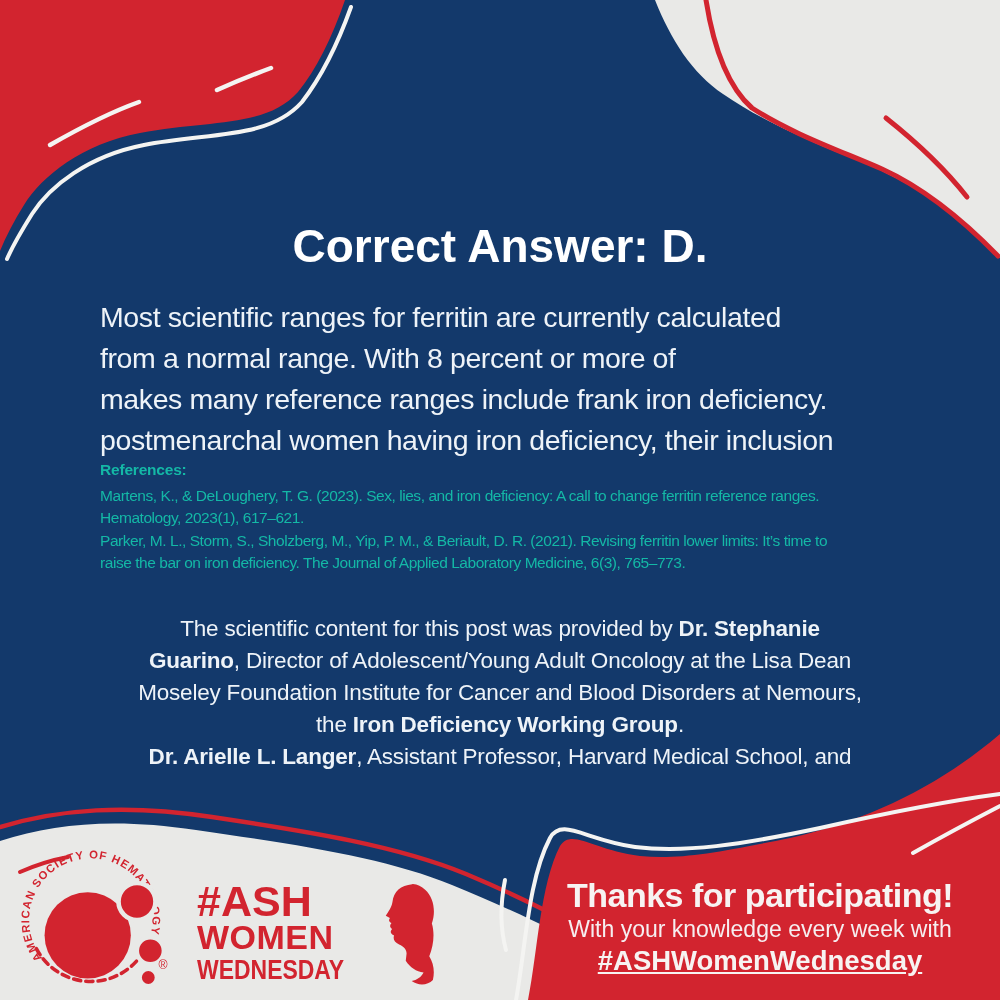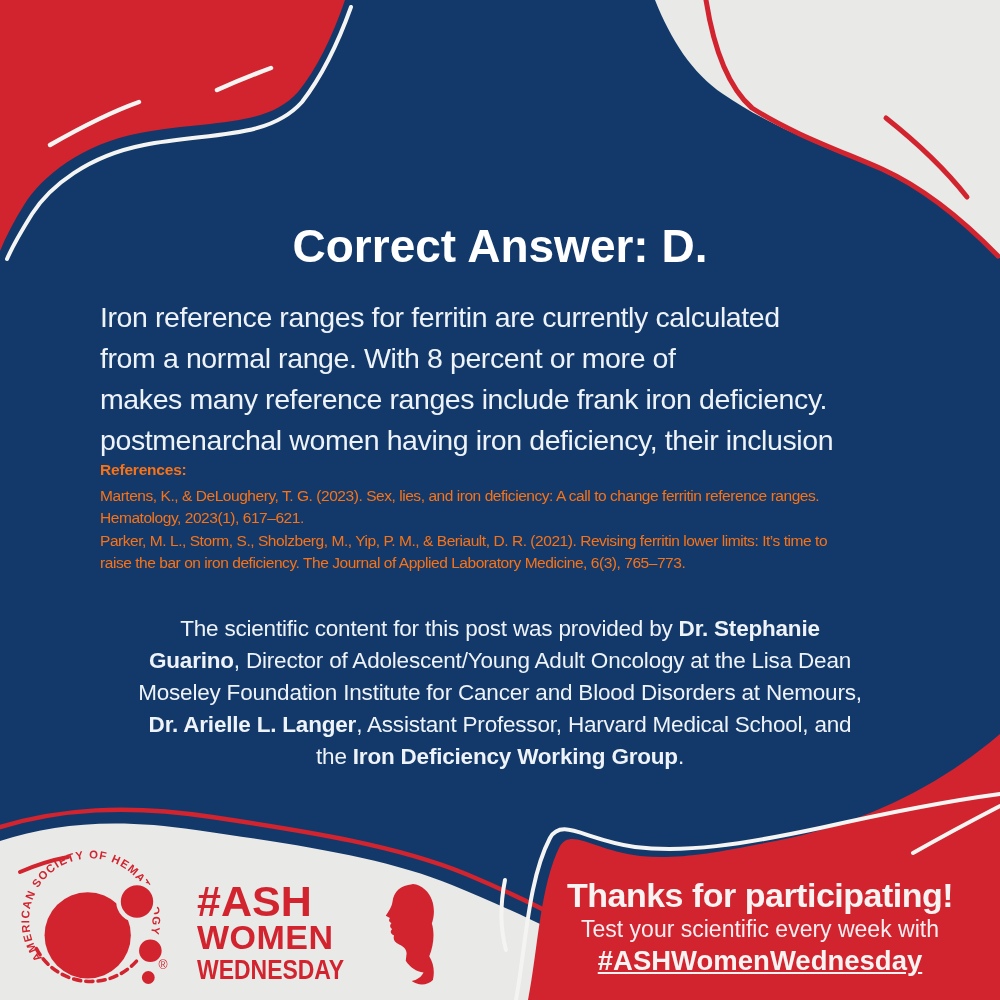--- a/index.html
+++ b/index.html
@@ -23,21 +23,21 @@
     text-align:center; color:#ffffff; font-size:46px; font-weight:700;
     line-height:50px; letter-spacing:0;
   }
   .body-text{
     position:absolute; top:297px; left:100px; width:815px;
     color:#eef3f8; font-size:28.5px; font-weight:400; line-height:41px;
     letter-spacing:-0.4px; white-space:nowrap;
   }
   .refs{
     position:absolute; top:459px; left:100px; width:820px;
-    color:#f97316; font-size:15.5px; line-height:22.5px; letter-spacing:-0.45px;
+    color:#14b8a6; font-size:15.5px; line-height:22.5px; letter-spacing:-0.45px;
     white-space:nowrap;
   }
   .refs-heading{font-weight:700; margin-bottom:3px; letter-spacing:-0.2px;}
   .credits{
     position:absolute; top:613px; left:100px; width:800px;
     text-align:center; color:#eef3f8; font-size:22.5px; line-height:32px;
     letter-spacing:-0.2px; white-space:nowrap;
   }
   .credits .b, .b{font-weight:700;}
 
@@ -83,42 +83,42 @@
 
     <path class="fill-red" d="M528,1000 C538,950 540,885 560,846 C572,828 592,850 640,856 C680,860 720,852 790,838 C870,820 940,785 1000,734 L1000,1000 Z"></path>
     <path class="stroke-white" stroke-width="4" d="M516,1000 C526,945 528,880 550,838 C562,817 585,840 635,847 C685,853 740,845 820,828 C900,810 955,800 1000,794"></path>
     <path class="stroke-white" stroke-width="4" d="M913,853 C943,836 973,820 1000,806"></path>
     <path class="stroke-white" stroke-width="4" d="M505,880 C500,905 500,928 506,950"></path>
   </svg>
 
   <h1 class="title">Correct Answer: D.</h1>
 
   <div class="body-text">
-      <div class="tline">Iron reference ranges for ferritin are currently calculated</div>
+      <div class="tline">Most scientific ranges for ferritin are currently calculated</div>
       <div class="tline">from a normal range. With 8 percent or more of</div>
       <div class="tline">makes many reference ranges include frank iron deficiency.</div>
       <div class="tline">postmenarchal women having iron deficiency, their inclusion</div>
     </div>
 
   <div class="refs">
     <div class="refs-heading">References:</div>
     <div>
         <div class="tline">Martens, K., &amp; DeLoughery, T. G. (2023). Sex, lies, and iron deficiency: A call to change ferritin reference ranges.</div>
         <div class="tline">Hematology, 2023(1), 617–621.</div>
         <div class="tline">Parker, M. L., Storm, S., Sholzberg, M., Yip, P. M., &amp; Beriault, D. R. (2021). Revising ferritin lower limits: It’s time to</div>
         <div class="tline">raise the bar on iron deficiency. The Journal of Applied Laboratory Medicine, 6(3), 765–773.</div>
       </div>
   </div>
 
   <div class="credits">
       <div class="tline"><span>The scientific content for this post was provided by </span><span class="b">Dr. Stephanie</span></div>
       <div class="tline"><span class="b">Guarino</span><span>, Director of Adolescent/Young Adult Oncology at the Lisa Dean</span></div>
       <div class="tline"><span>Moseley Foundation Institute for Cancer and Blood Disorders at Nemours,</span></div>
+      <div class="tline"><span>the </span><span class="b">Iron Deficiency Working Group</span><span>.</span></div>
       <div class="tline"><span class="b">Dr. Arielle L. Langer</span><span>, Assistant Professor, Harvard Medical School, and</span></div>
-      <div class="tline"><span>the </span><span class="b">Iron Deficiency Working Group</span><span>.</span></div>
     </div>
 
   <div class="ash-logo-wrap">
     <svg viewBox="0 0 160 148">
       <defs>
         <path id="circTextPath" d="M26,110.6 A60,60 0 1 1 118,110.6"></path>
       </defs>
       <text class="ash-circle-text">
         <textPath href="#circTextPath" startOffset="2">AMERICAN SOCIETY OF HEMATOLOGY</textPath>
       </text>
@@ -153,17 +153,17 @@
         C39.5,98.5 48,97.5 53,92.5
         C55,84 53.5,76 49.5,69.5
         C53.5,60 55,48 52,38
         C56,27 54,13 45.5,5.5
         C42,2.3 37.5,-0.3 33,0 Z"></path>
     </svg>
   </div>
 
   <div class="thanks">
     <div class="t1">Thanks for participating!</div>
-    <div class="t2">Test your scientific every week with</div>
+    <div class="t2">With your knowledge every week with</div>
     <div class="t3">#ASHWomenWednesday</div>
   </div>
 
 </div>
 
 </body></html>

